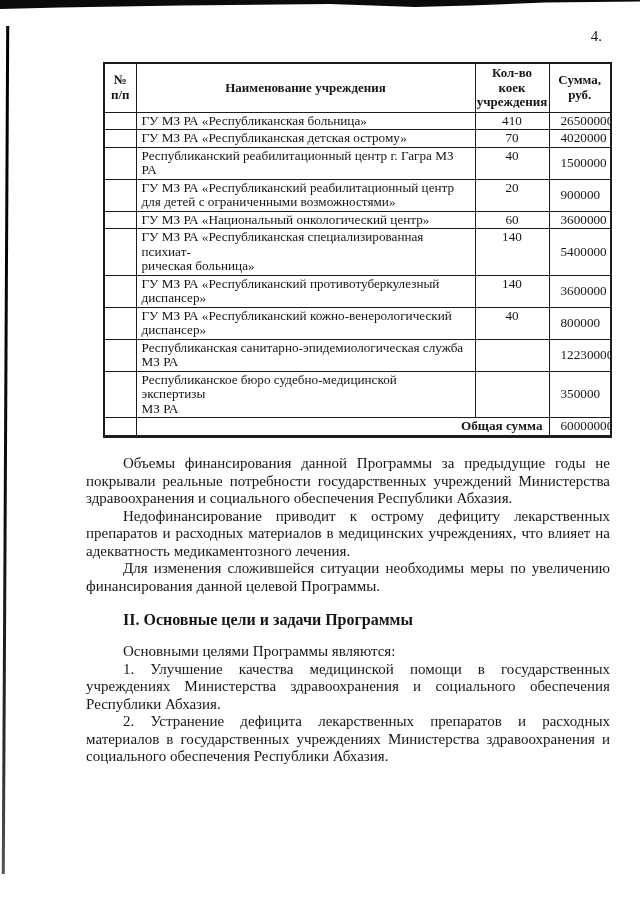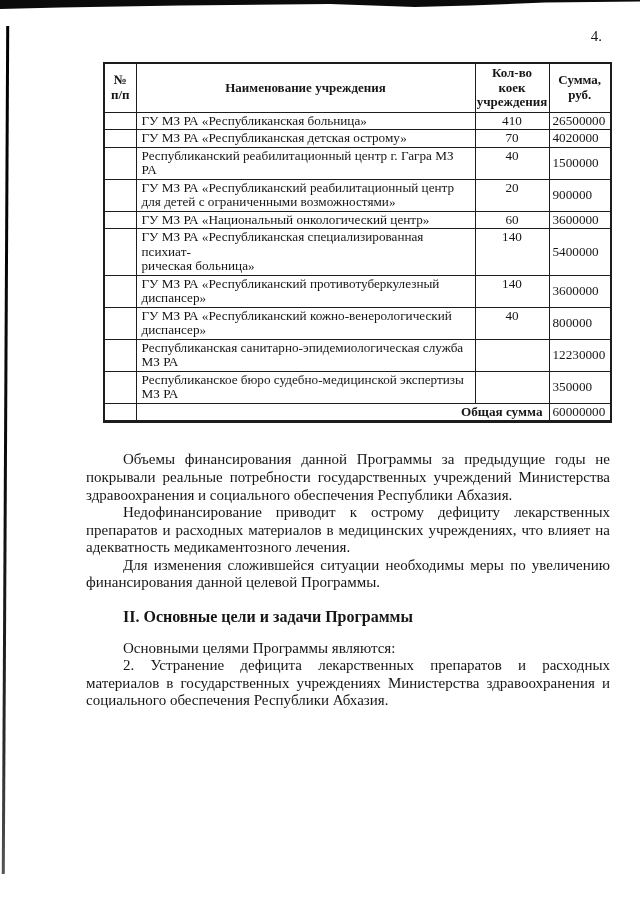--- a/index.html
+++ b/index.html
@@ -38,40 +38,40 @@
   table.fund {
     border-collapse: collapse;
     margin: 10px 0 0 17px;
     width: 507px;
     table-layout: fixed;
     border: 2px solid #1c1c1c;
     border-bottom-width: 3px;
   }
   table.fund th, table.fund td {
     border: 1px solid #1c1c1c;
-    padding: 1px 3px;
+    padding: 1px 11px;
     white-space: pre-line;
     overflow: hidden;
   }
   table.fund th {
     font-size: 13px;
     font-weight: bold;
     text-align: center;
     vertical-align: middle;
     line-height: 1.12;
     padding: 2px 1px;
   }
   table.fund td { font-size: 13.2px; line-height: 1.1; }
   .c-num  { width: 30px; }
   .c-name { width: 337px; text-align: left; padding-left: 5px !important; }
   .c-beds { width: 72px; text-align: center; vertical-align: top; }
   .c-sum  { width: 60px; text-align: left; vertical-align: middle; }
   .c-total-label { text-align: right; font-weight: bold; padding-right: 6px !important; margin-left: 14px; }
   
-  .text-blocks { margin-top: 28px; text-align: justify; font-size: 15px; line-height: 1.17; font-family: Liberation Serif, serif; }
+  .text-blocks { margin-top: 17px; text-align: justify; font-size: 15px; line-height: 1.17; font-family: Liberation Serif, serif; }
   .text-blocks p.paragraph { margin: 0; text-indent: 37px; }
   .text-blocks h2.heading {
     margin: 16px 0 13px 0;
     text-indent: 37px;
     font-size: 16px;
     font-weight: bold;
     text-align: left;
   }
 </style>
 </head>
@@ -183,17 +183,18 @@
         </tr>
       </tbody>
     </table>
 
     <div class="text-blocks" id="text-blocks">
         <p class="paragraph">Объемы финансирования данной Программы за предыдущие годы не покрывали реальные потребности государственных учреждений Министерства здравоохранения и социального обеспечения Республики Абхазия.</p>
         <p class="paragraph">Недофинансирование приводит к острому дефициту лекарственных препаратов и расходных материалов в медицинских учреждениях, что влияет на адекватность медикаментозного лечения.</p>
         <p class="paragraph">Для изменения сложившейся ситуации необходимы меры по увеличению финансирования данной целевой Программы.</p>
         <h2 class="heading">II. Основные цели и задачи Программы</h2>
         <p class="paragraph">Основными целями Программы являются:</p>
+        <p class="paragraph">1. Улучшение качества медицинской помощи в государственных учреждениях Министерства здравоохранения и социального обеспечения Республики Абхазия.</p>
         <p class="paragraph">2. Устранение дефицита лекарственных препаратов и расходных материалов в государственных учреждениях Министерства здравоохранения и социального обеспечения Республики Абхазия.</p>
       </div>
 
   </div>
 </div>
 
 </body></html>

